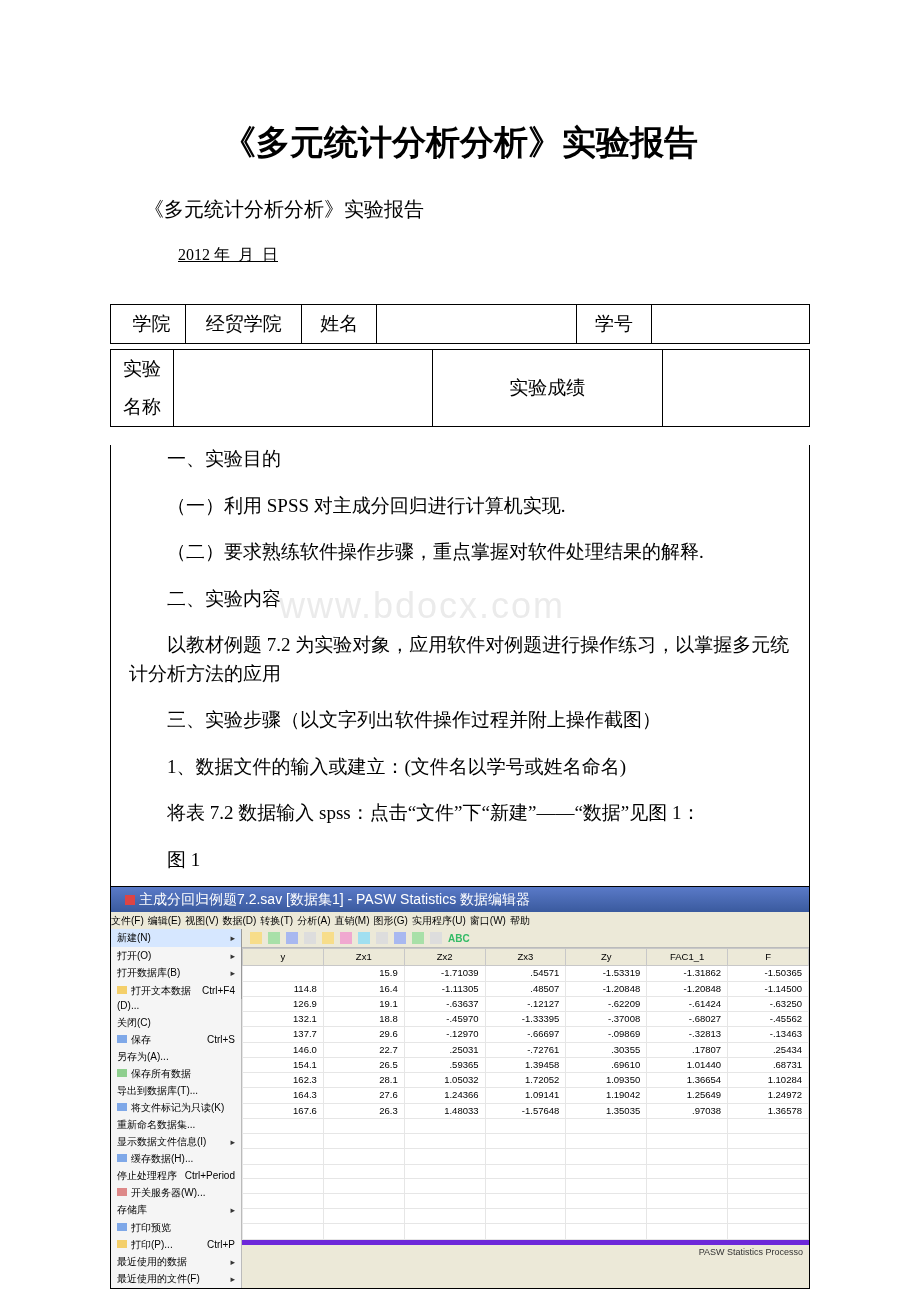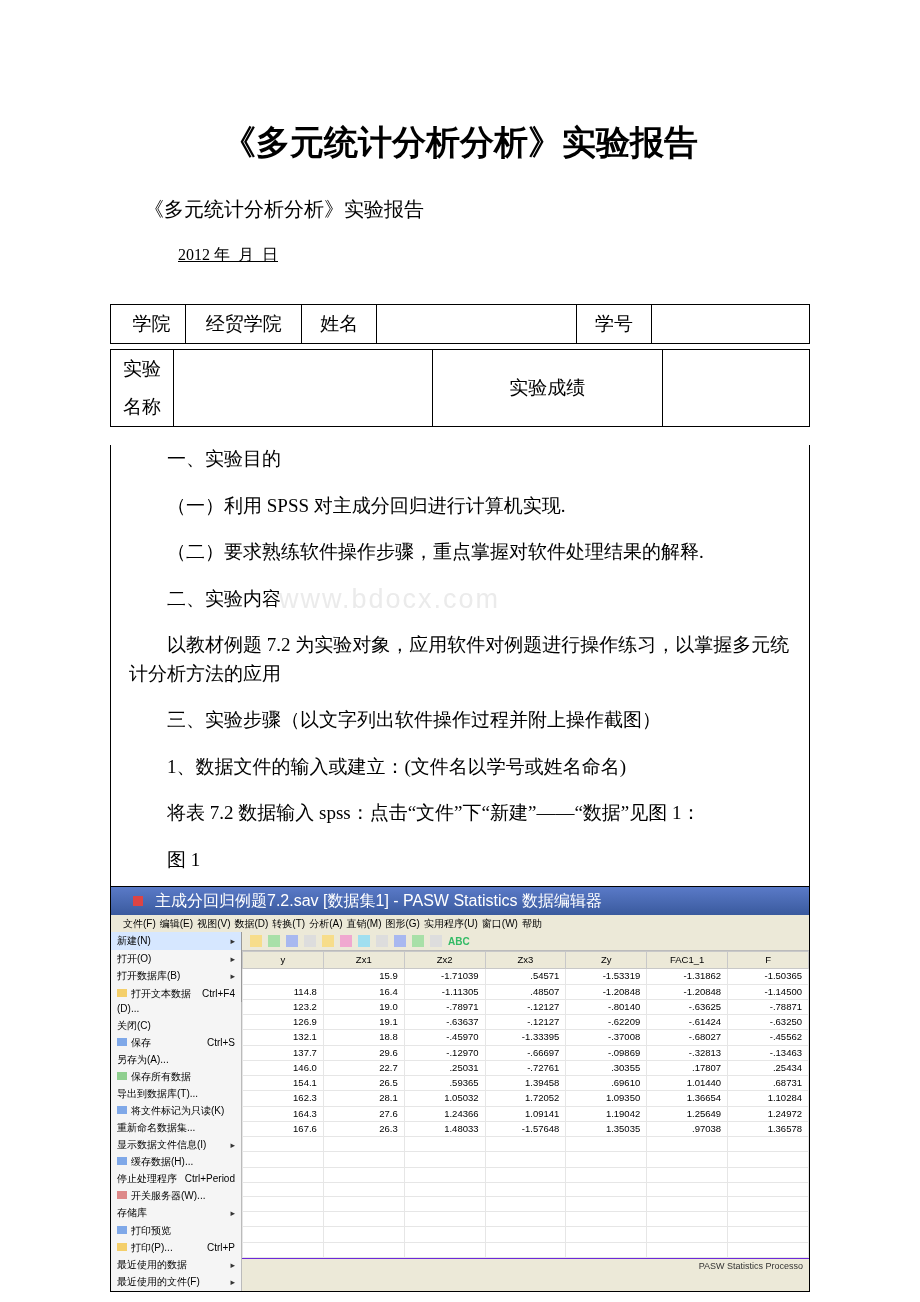--- a/index.html
+++ b/index.html
@@ -48,21 +48,21 @@
     padding: 0 18px 18px 18px;
     font-size: 19px;
     line-height: 1.5;
   }
   .body-cell p {
     margin: 18px 0 0 0;
     text-indent: 2em;
   }
   .watermark {
     color: #ebebeb;
-    font-size: 27px;
+    font-size: 36px;
     font-family: Arial, sans-serif;
     letter-spacing: 2px;
     pointer-events: none;
     position: relative;
     top: -6px;
     left: 150px;
   }
   
   .shot-wrap {
     margin: 12px -18px -18px -18px;
@@ -70,32 +70,32 @@
   }
   .shot {
     font-family: "Microsoft YaHei", Arial, sans-serif;
     font-size: 10px;
     color: #000;
     background: #ece9d8;
   }
   .shot .titlebar {
     background: linear-gradient(#5a7ac8, #3a5a9e);
     color: #fff;
-    padding: 2px 22px;
-    font-size: 16px;
+    padding: 2px 14px;
+    font-size: 14px;
     display: flex;
     align-items: center;
-    gap: 12px;
+    gap: 4px;
   }
   .shot .titlebar .ico {
     width: 10px; height: 10px; background: #d44; display: inline-block;
   }
   .shot .menubar {
     background: #ece9d8;
-    padding: 1px 12px;
+    padding: 1px 0;
     font-size: 10px;
   }
   .shot .menubar span { margin-right: 4px; }
   .shot .layout {
     display: flex;
     align-items: flex-start;
   }
   .shot .dropdown {
     width: 130px;
     background: #f5f5f5;
@@ -172,21 +172,21 @@
     border: none;
     border-top: 1px solid #888;
     height: 4px;
     background: #fff;
   }
   .shot .status {
     background: #ece9d8;
     text-align: right;
     font-size: 9px;
     padding: 1px 6px;
-    border-top: 1px solid #6d28d9;
+    border-top: 5px solid #6d28d9;
     color: #333;
   }
 </style>
 </head>
 <body>
 
 <div class="page">
   <div class="page-title">《多元统计分析分析》实验报告</div>
   <div class="subtitle">《多元统计分析分析》实验报告</div>
   <div class="date-line">2012 年&nbsp; 月&nbsp; 日</div>
@@ -390,29 +390,20 @@
                   <tr>
                     <td>114.8</td>
                     <td>16.4</td>
                     <td>-1.11305</td>
                     <td>.48507</td>
                     <td>-1.20848</td>
                     <td>-1.20848</td>
                     <td>-1.14500</td>
                   </tr>
                   <tr>
-                    <td>123.2</td>
-                    <td>19.0</td>
-                    <td>-.78971</td>
-                    <td>-.12127</td>
-                    <td>-.80140</td>
-                    <td>-.63625</td>
-                    <td>-.78871</td>
-                  </tr>
-                  <tr>
                     <td>126.9</td>
                     <td>19.1</td>
                     <td>-.63637</td>
                     <td>-.12127</td>
                     <td>-.62209</td>
                     <td>-.61424</td>
                     <td>-.63250</td>
                   </tr>
                   <tr>
                     <td>132.1</td>

